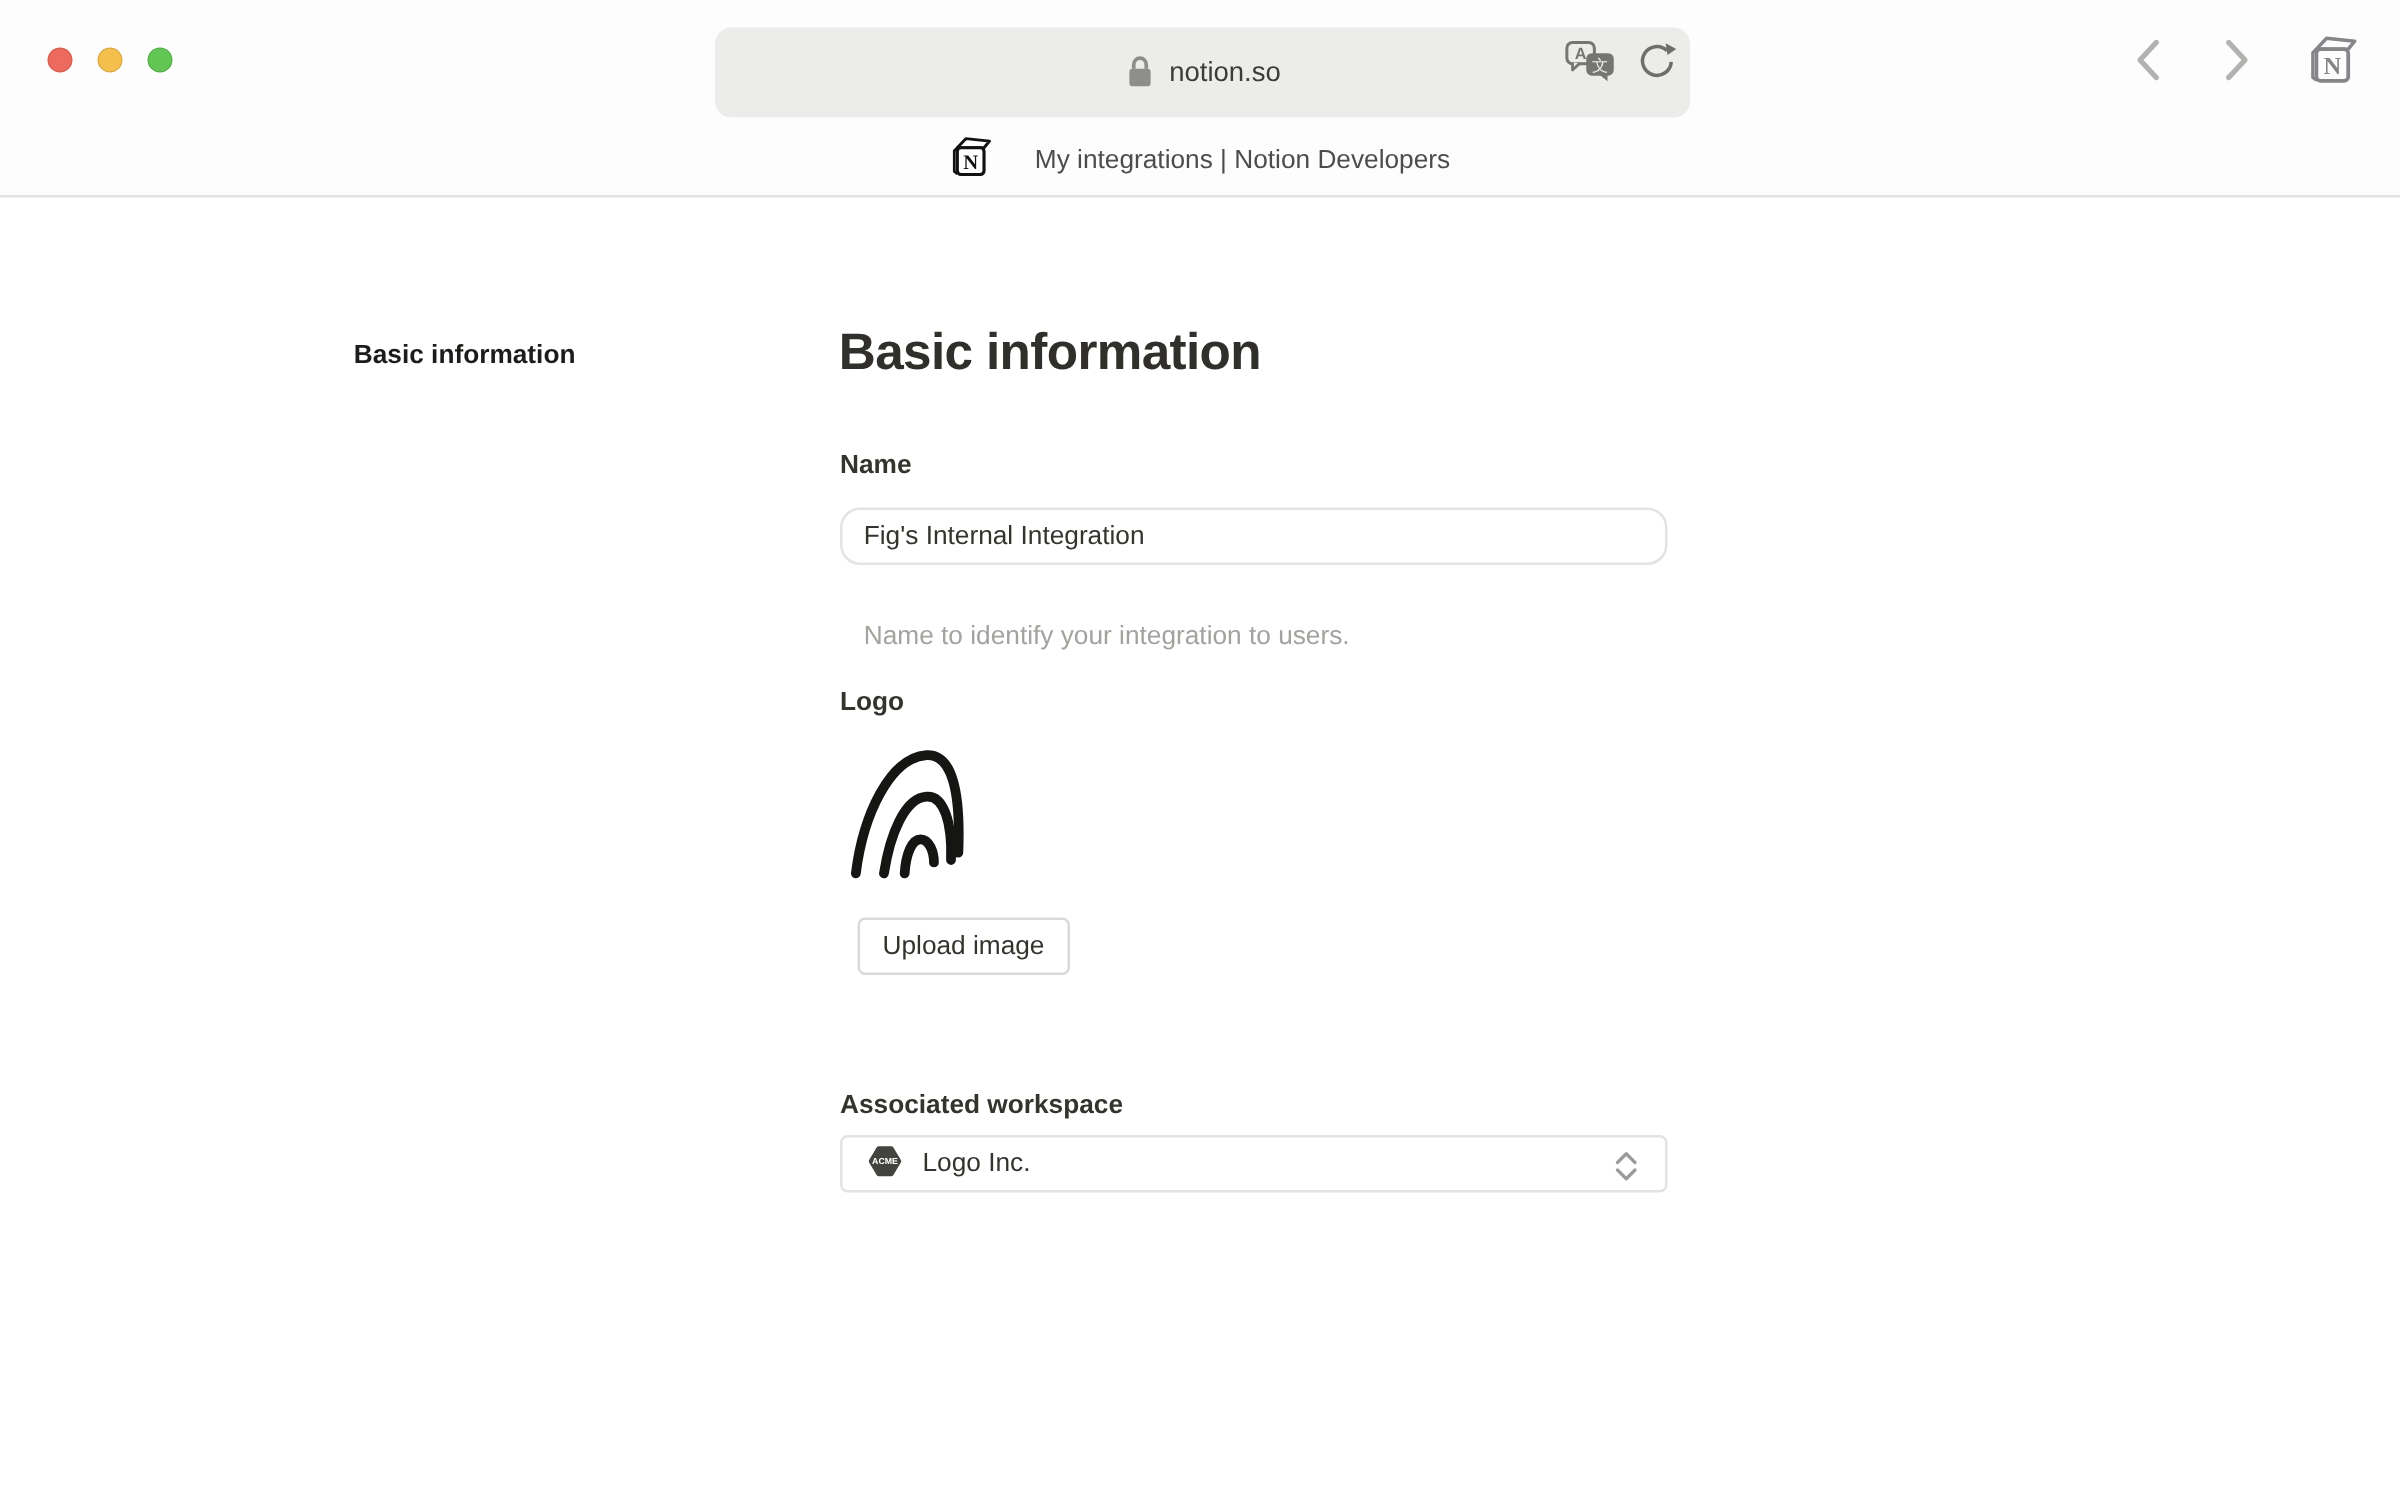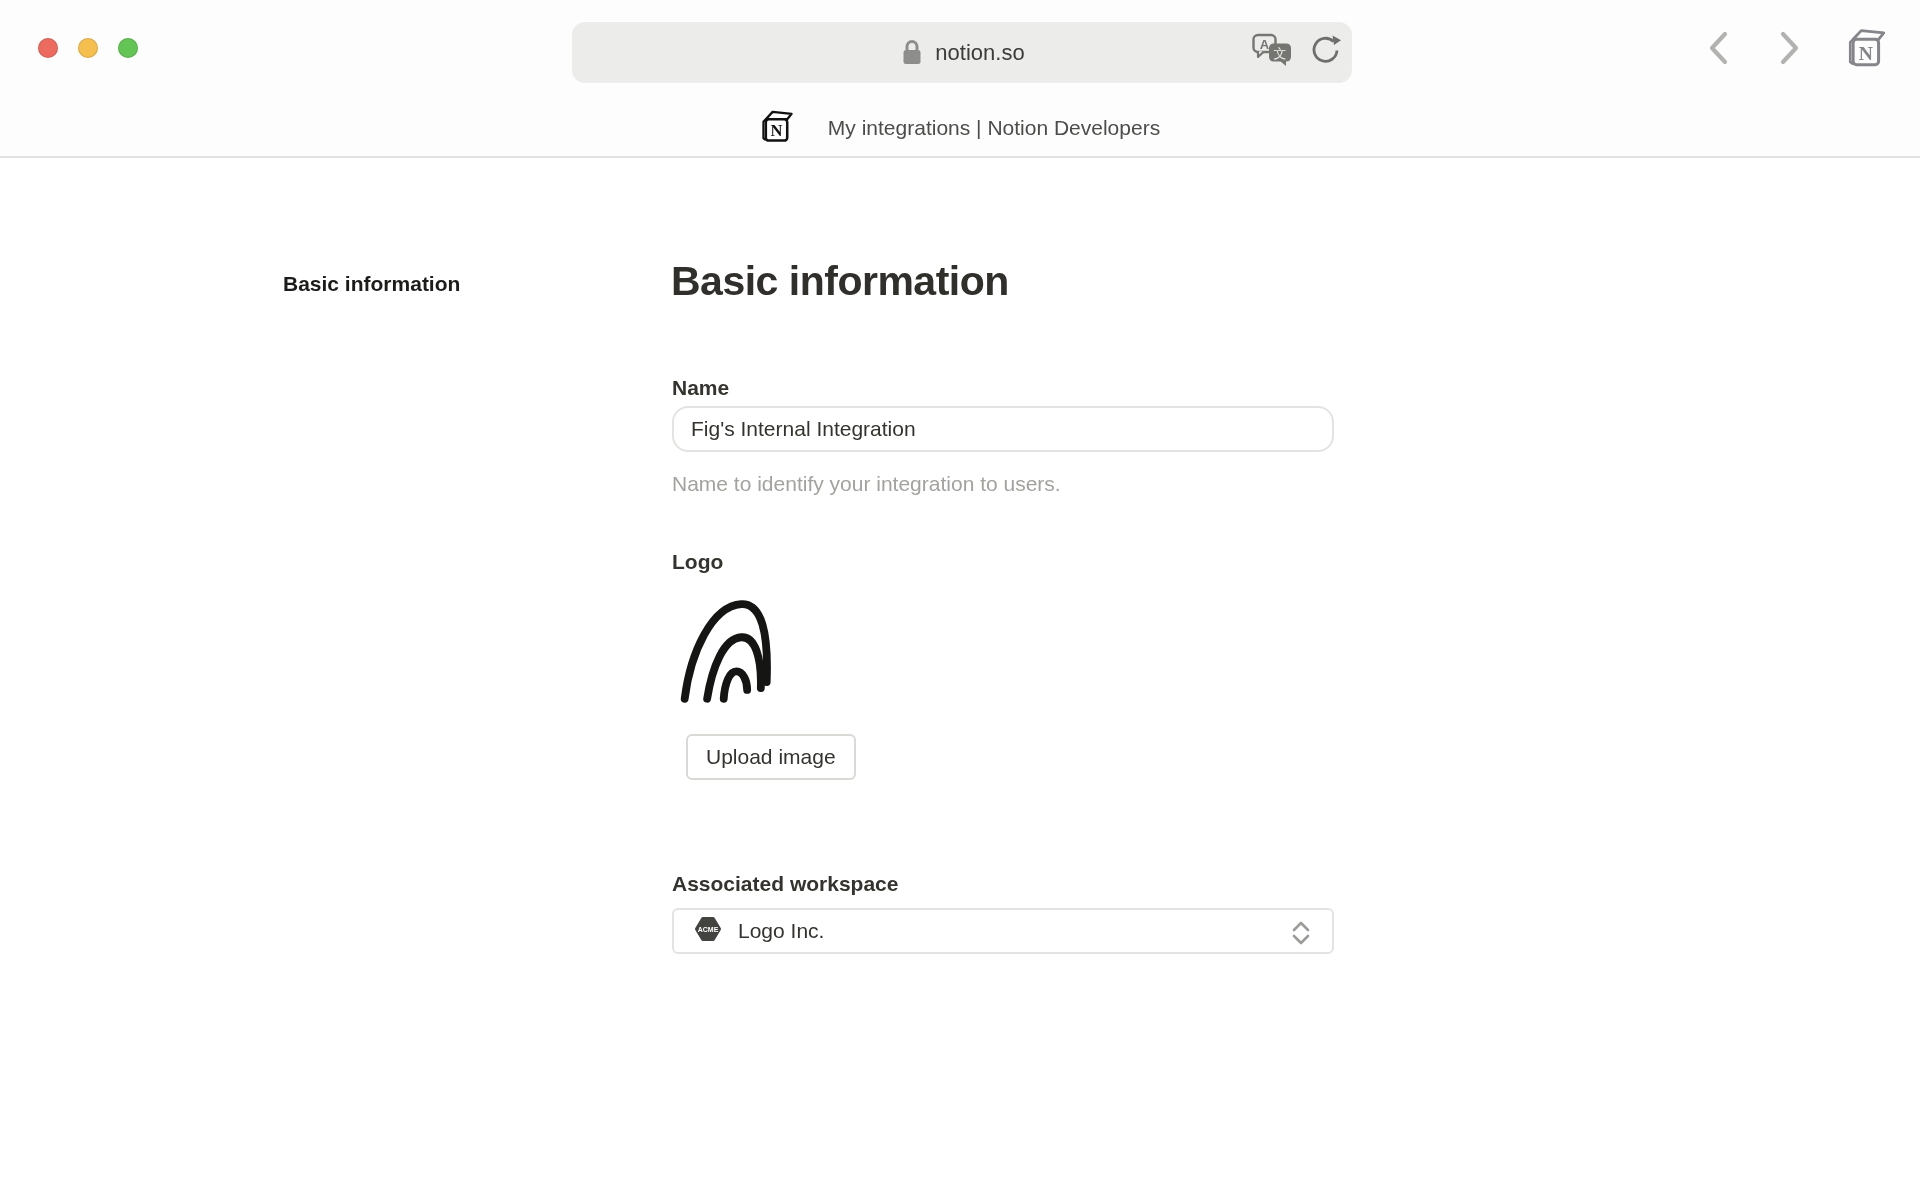--- a/index.html
+++ b/index.html
@@ -6,21 +6,21 @@
   html,body { width:1920px; height:1200px; overflow:hidden; }
   body { font-family:"Liberation Sans","DejaVu Sans",sans-serif; background:#ffffff; position:relative; }
 
   
   .chrome { position:absolute; top:0; left:0; width:1920px; height:158px;
             background:#fdfdfd; border-bottom:2px solid #e3e3e1; }
 
   .traffic { position:absolute; top:38px; left:38px; display:flex; gap:20px; }
   .light { width:20px; height:20px; border-radius:50%; box-shadow:inset 0 0 0 1px rgba(0,0,0,.12); }
 
-  .urlbar { position:absolute; left:572px; top:22px; width:780px; height:61px;
+  .urlbar { position:absolute; left:572px; top:22px; width:780px; height:72px;
             background:#ececeb; border-radius:13px; display:flex; align-items:center;
             justify-content:center; }
   .url-text { font-size:22px; color:#3c3c3a; margin-left:10px; }
   .urlbar .lock { display:inline-flex; }
   .url-actions { position:absolute; right:10px; top:0; height:61px; display:flex; align-items:center; gap:14px; }
 
   .nav-arrow { position:absolute; top:30px; width:34px; height:36px; display:flex; align-items:center; justify-content:center; }
   .nav-back { left:1702px; } .nav-fwd { left:1772px; }
 
   .app-cube { position:absolute; left:1846px; top:26px; }
@@ -31,29 +31,29 @@
 
   
   .content { position:absolute; top:160px; left:0; width:1920px; height:1040px; background:#ffffff;padding-left:23px; }
 
   .sidebar-item { position:absolute; left:283px; top:112px; font-size:21px; font-weight:700; color:#1c1c1a; cursor:pointer; }
 
   .page-title { position:absolute; left:671px; top:98px; font-size:41px; font-weight:700;
                 color:#302f2b; letter-spacing:-0.5px; }
 
   .field-label { position:absolute; font-size:21px; font-weight:700; color:#34332e; }
-  .lbl-name { left:672px; top:216px; }
+  .lbl-name { left:672px; top:200px; }
   .lbl-logo { left:672px; top:390px; }
   .lbl-ws   { left:672px; top:712px; }
 
   .text-input { position:absolute; left:672px; top:246px; width:662px; height:46px;
                 border:2px solid #e3e3e1; border-radius:16px; background:#fff;
                 font-family:inherit; font-size:21px; color:#34332e; padding:0 17px; outline:none; }
 
-  .help { position:absolute; left:672px; font-size:21px; color:#a3a29e; }
+  .help { position:absolute; left:691px; font-size:21px; color:#a3a29e;margin-top:25px; }
   .help-name { top:312px; }
   .help-logo { top:636px; }
   .help-ws   { top:816px; width:648px; line-height:33px; }
 
   .fig-logo { position:absolute; left:672px; top:428px; }
 
   .upload-btn { position:absolute; left:672px; top:574px; height:46px; padding:0 18px;
                 background:#ffffff; border:2px solid #d9d9d6; border-radius:6px;
                 font-family:inherit; font-size:21px; color:#34332e; cursor:pointer;
                 display:inline-flex; align-items:center;margin-left:14px; }

